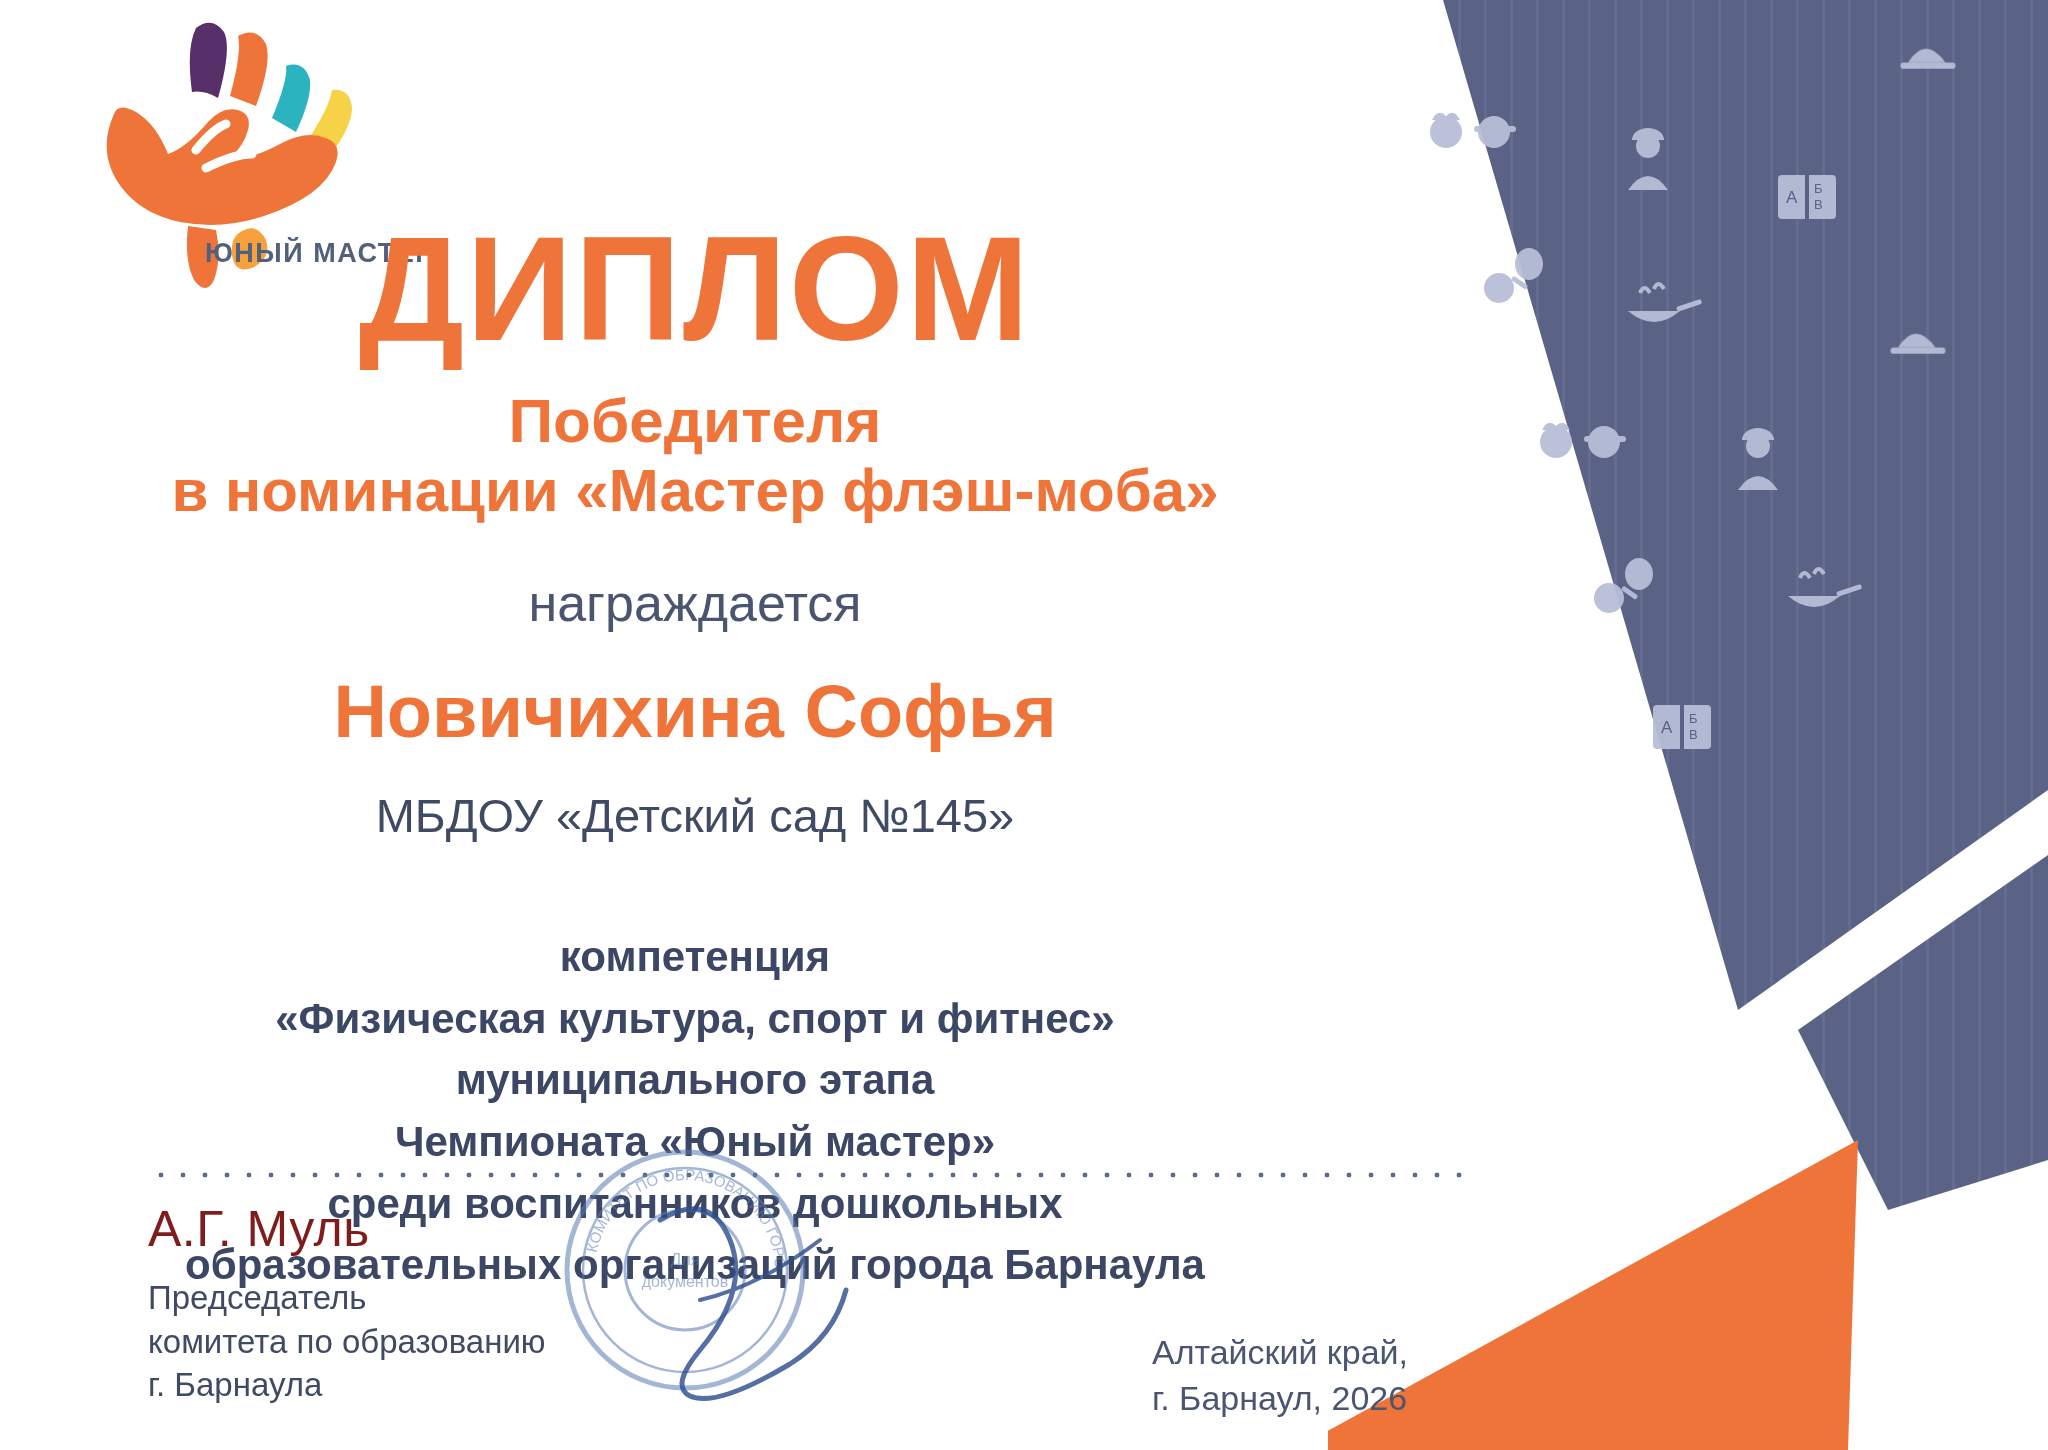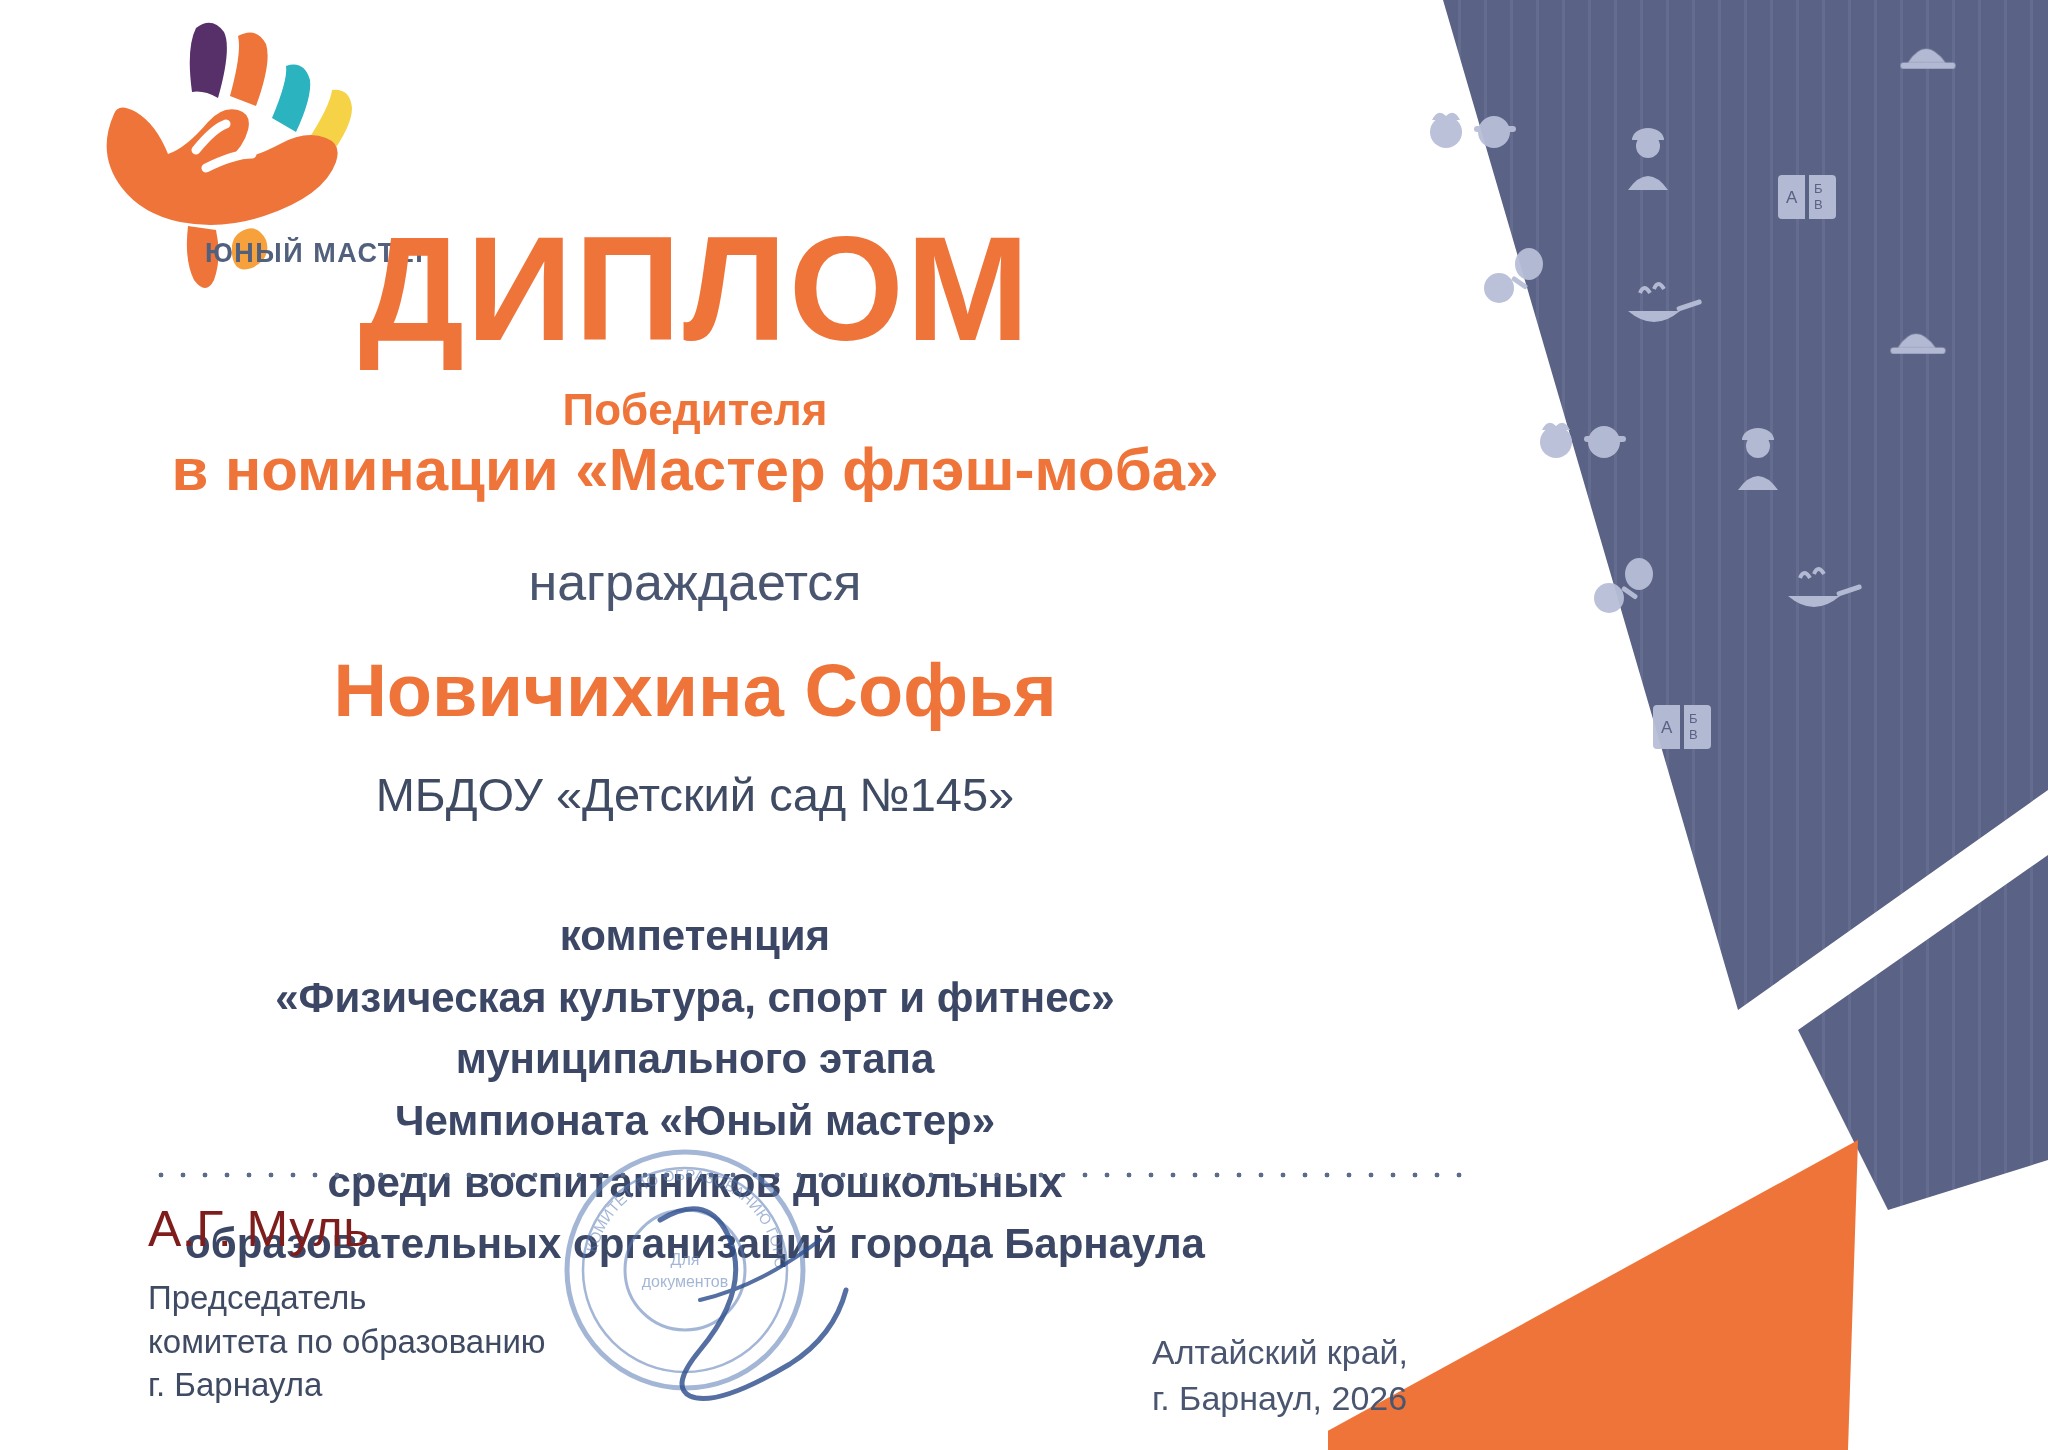--- a/index.html
+++ b/index.html
@@ -59,21 +59,21 @@
     margin-top: 215px;
     font-size: 148px;
     line-height: 1;
     font-weight: 700;
     color: #ef7439;
     letter-spacing: 2px;
     font-family: "Liberation Sans", sans-serif;
   }
   .subtitle1 {
     margin-top: 22px;
-    font-size: 44px;
+    font-size: 62px;
     font-weight: 700;
     color: #ef7439;
   }
   .subtitle2 {
     font-size: 60px;
     font-weight: 700;
     color: #ef7439;
   }
   .awarded-label {
     margin-top: 48px;

